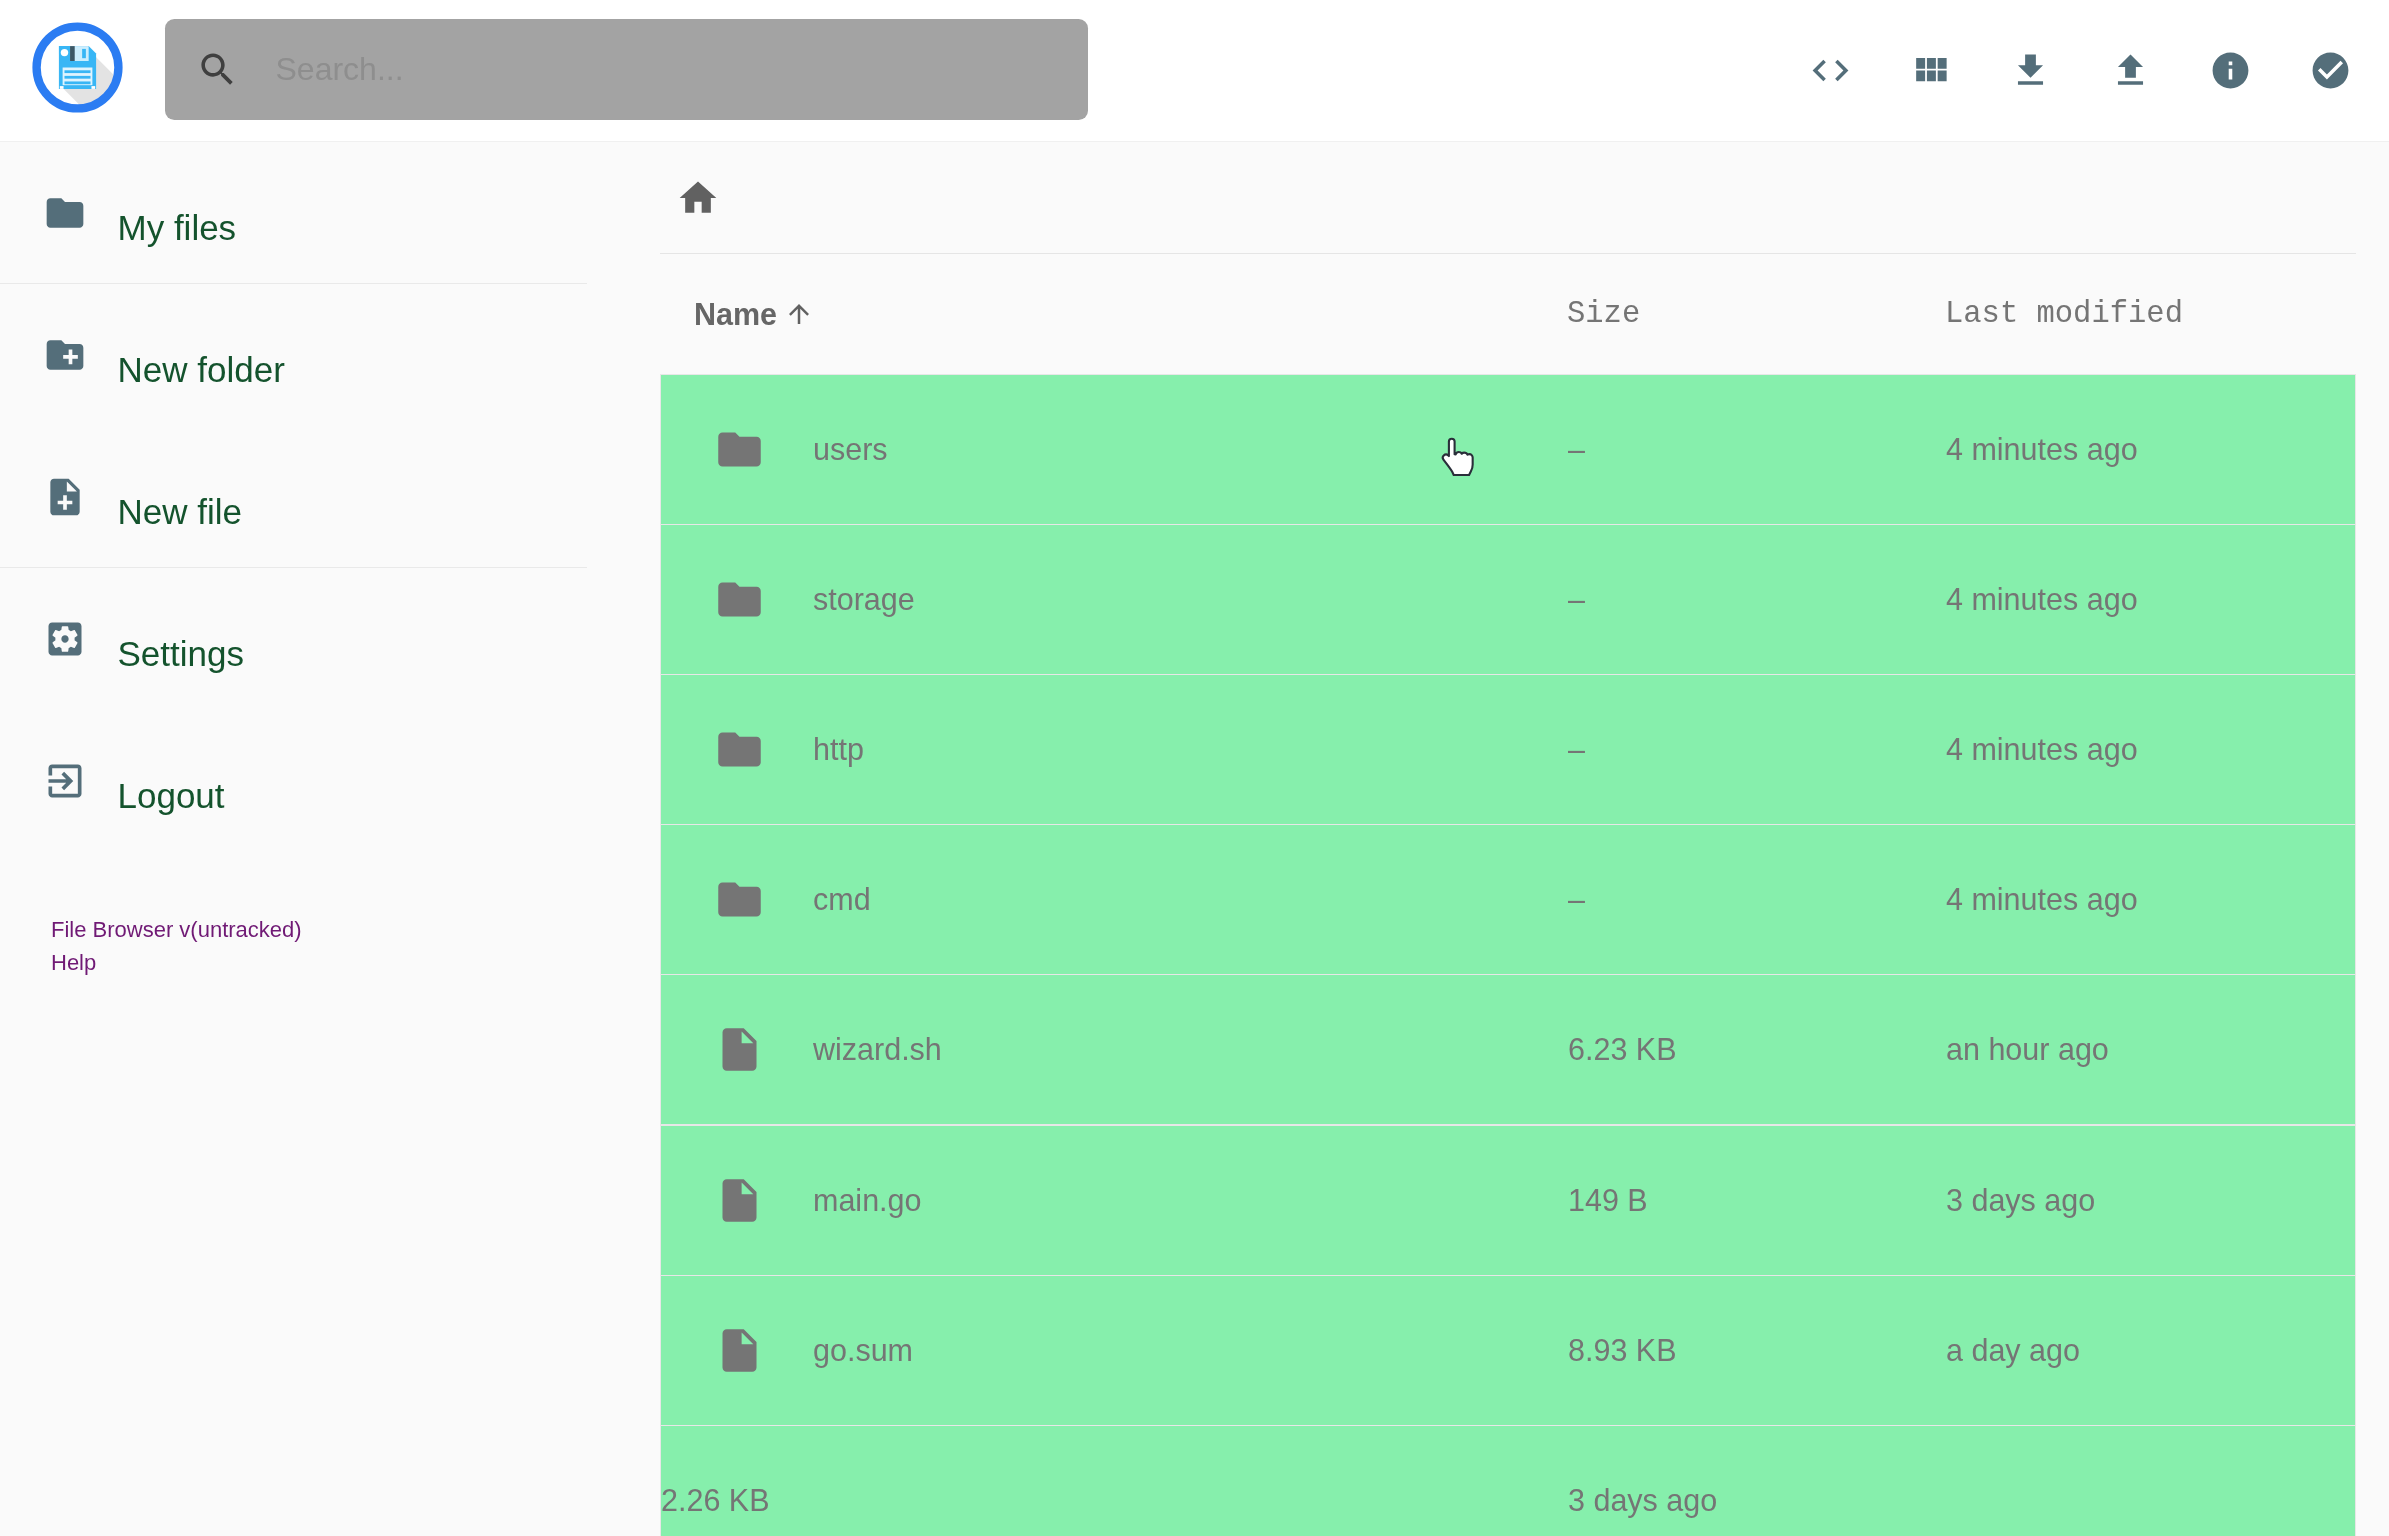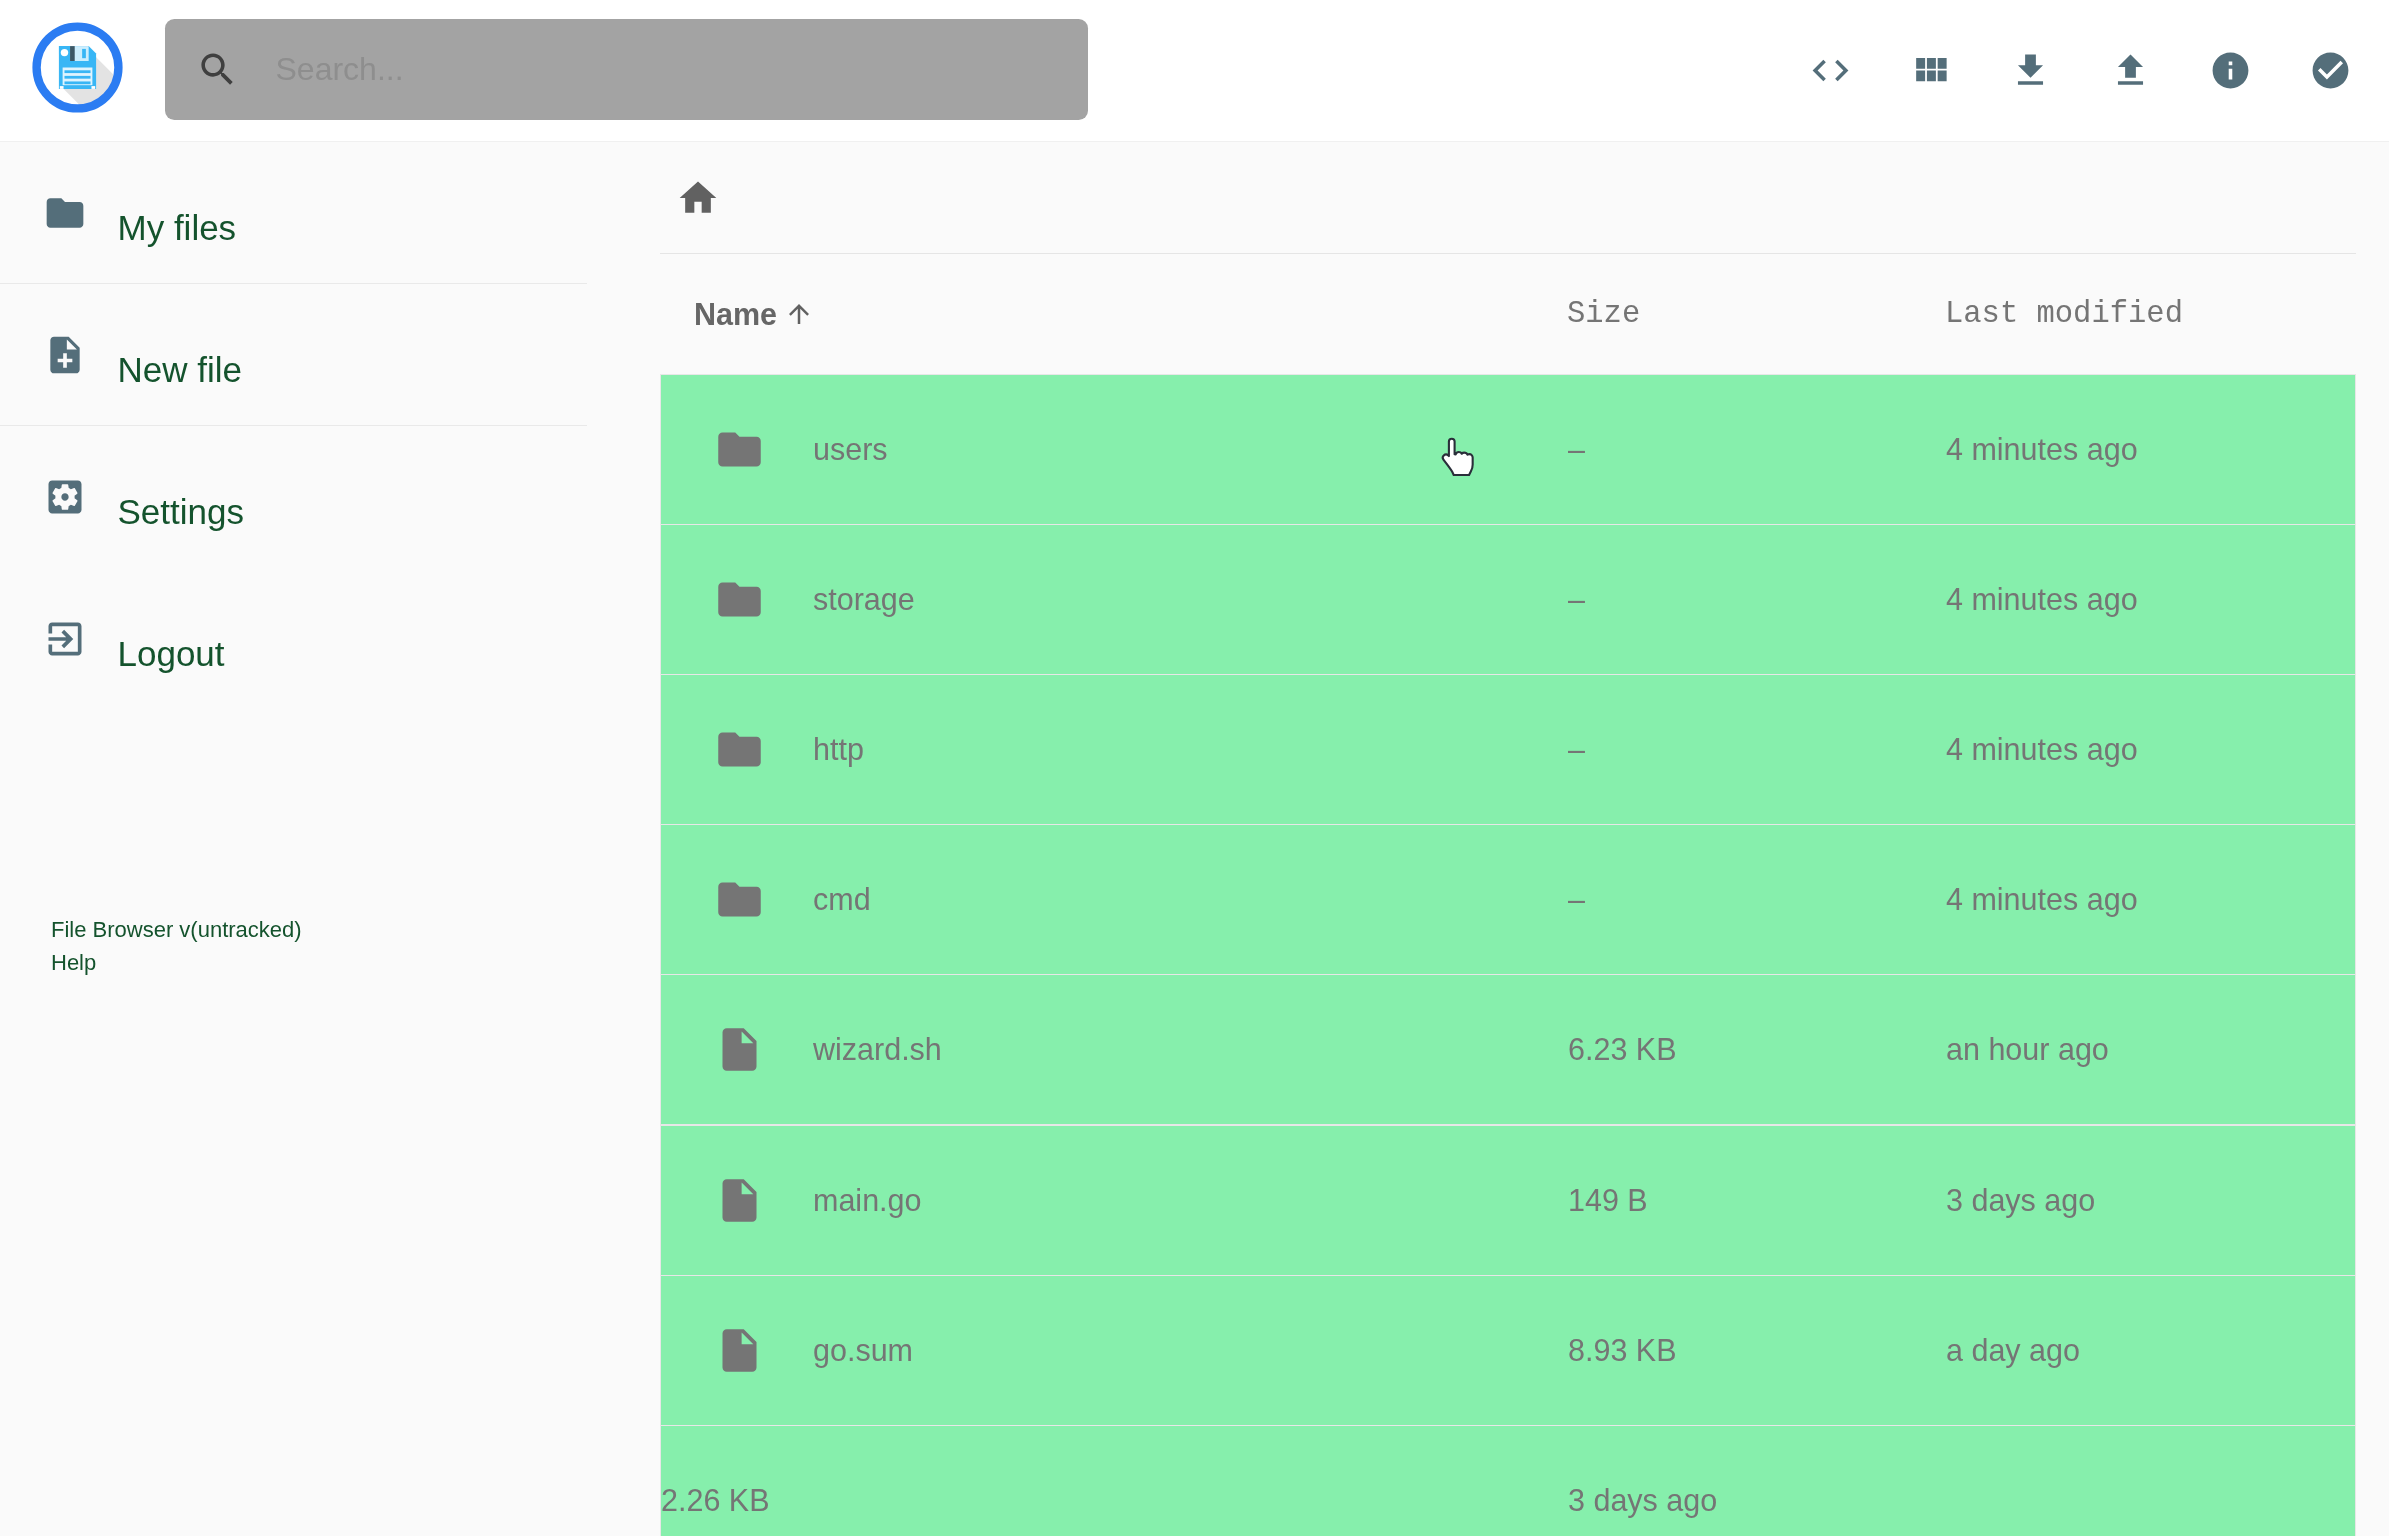--- a/index.html
+++ b/index.html
@@ -22,21 +22,21 @@
   .tbtn svg { width:43px; height:43px; display:block; }
 
   
   .content { display:flex; height:1396px; background:#fafafa; border-top:0.9px solid #f0f0f0; }
 
   .sidebar { width:587px; flex:none; position:relative; }
   .s-item { height:142px; display:flex; align-items:center; padding-left:43px; gap:30.5px; cursor:pointer; }
   .s-item.divided { border-bottom:0.9px solid #e9e9e9; }
   .s-item svg { width:44px; height:44px; flex:none; }
   .s-label { font-size:35px; color:#14532d;margin-top:30px; }
-  .s-footer { position:absolute; left:51px; top:771px; font-size:22px; color:#14532d;
+  .s-footer { position:absolute; left:51px; top:771px; font-size:22px; color:#701a75;
               line-height:33px; }
   .s-footer a { display:block; cursor:pointer; }
 
   .main { flex:1; padding:0 33px 0 73px; min-width:0; }
   .breadcrumb { height:112px; border-bottom:0.9px solid #e5e5e5; display:flex; align-items:center; }
   .home-btn { margin-left:15.7px; width:44px; height:44px; border:none; background:transparent;
               padding:0; cursor:pointer; }
   .home-btn svg { width:44px; height:44px; display:block; }
 
   .grid3 { display:grid; grid-template-columns:907px 378px 1fr; align-items:center; }
@@ -121,20 +121,26 @@
 
 <div class="content">
 
   <div class="sidebar">
     <div class="s-item divided">
       <svg viewBox="0 0 24 24" fill="#546e7a">
         <path d="M10 4H4c-1.1 0-1.99.9-1.99 2L2 18c0 1.1.9 2 2 2h16c1.1 0 2-.9 2-2V8c0-1.1-.9-2-2-2h-8l-2-2z"></path>
       </svg>
       <span class="s-label">My files</span>
     </div>
+    <div class="s-item">
+      <svg viewBox="0 0 24 24" fill="#546e7a">
+        <path d="M20 6h-8l-2-2H4c-1.11 0-1.99.89-1.99 2L2 18c0 1.11.89 2 2 2h16c1.11 0 2-.89 2-2V8c0-1.11-.89-2-2-2zm-1 8h-3v3h-2v-3h-3v-2h3V9h2v3h3v2z"></path>
+      </svg>
+      <span class="s-label">New folder</span>
+    </div>
     <div class="s-item divided">
       <svg viewBox="0 0 24 24" fill="#546e7a">
         <path d="M14 2H6c-1.1 0-1.99.9-1.99 2L4 20c0 1.1.89 2 1.99 2H18c1.1 0 2-.9 2-2V8l-6-6zm2 14h-3v3h-2v-3H8v-2h3v-3h2v3h3v2zm-3-7V3.5L18.5 9H13z"></path>
       </svg>
       <span class="s-label">New file</span>
     </div>
     <div class="s-item">
       <svg viewBox="0 0 24 24" fill="#546e7a">
         <path d="M12 10c-1.1 0-2 .9-2 2s.9 2 2 2 2-.9 2-2-.9-2-2-2zm7-7H5c-1.11 0-2 .9-2 2v14c0 1.1.89 2 2 2h14c1.11 0 2-.9 2-2V5c0-1.1-.89-2-2-2zm-1.75 9c0 .23-.02.46-.05.68l1.48 1.16c.13.11.17.3.08.45l-1.4 2.42c-.09.15-.27.21-.43.15l-1.74-.7c-.36.28-.76.51-1.18.69l-.26 1.85c-.03.17-.18.3-.35.3h-2.8c-.17 0-.32-.13-.35-.3l-.26-1.85c-.43-.18-.82-.41-1.18-.69l-1.74.7c-.16.06-.34 0-.43-.15l-1.4-2.42c-.09-.15-.05-.34.08-.45l1.48-1.16c-.03-.22-.05-.45-.05-.68s.02-.46.05-.68l-1.48-1.16c-.13-.11-.17-.3-.08-.45l1.4-2.42c.09-.15.27-.21.43-.15l1.74.7c.36-.28.76-.51 1.18-.69l.26-1.85c.03-.17.18-.3.35-.3h2.8c.17 0 .32.13.35.3l.26 1.85c.43.18.82.41 1.18.69l1.74-.7c.16-.06.34 0 .43.15l1.4 2.42c.09.15.05.34-.08.45l-1.48 1.16c.03.22.05.45.05.68z"></path>
       </svg>

